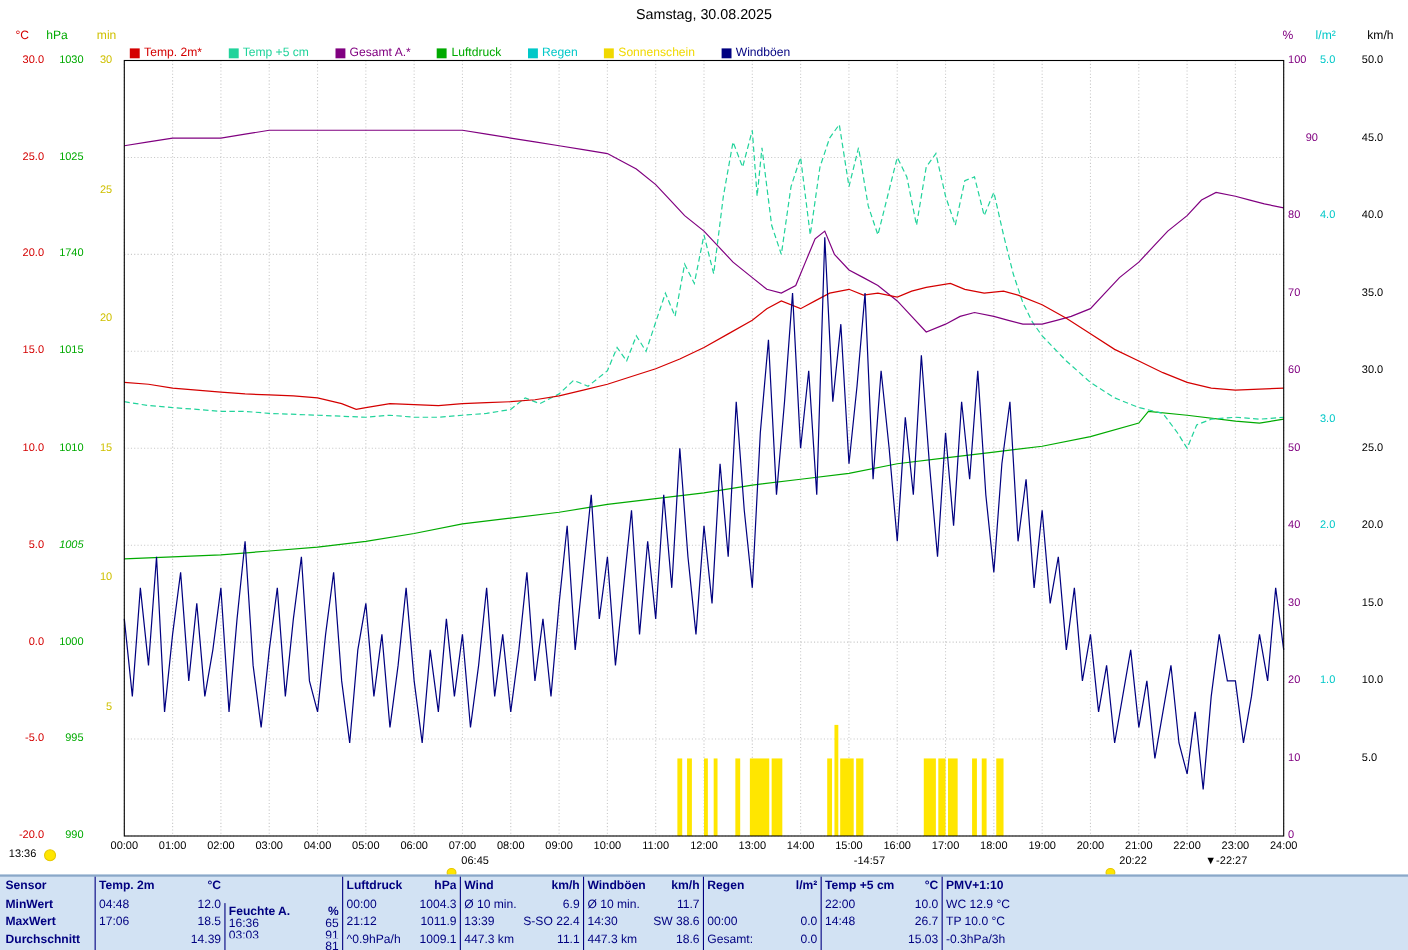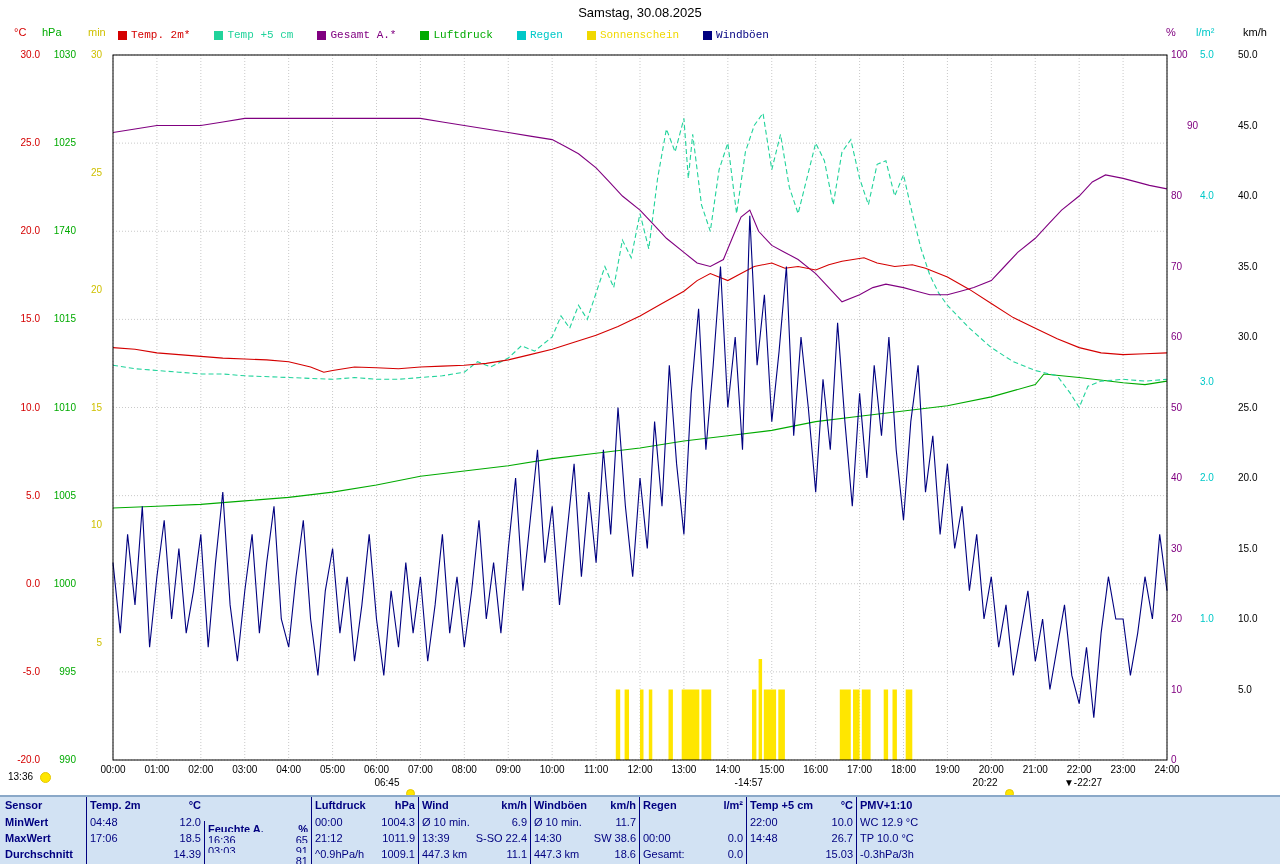--- a/index.html
+++ b/index.html
@@ -1,28 +1,28 @@
 <!DOCTYPE html>
 <html><head>
 <meta charset="utf-8">
 <style>
   html,body{margin:0;padding:0;background:#fff;}
   body{width:1280px;height:864px;font-family:"Liberation Sans",sans-serif;color:#000;overflow:hidden;}
   .chart-region{position:relative;width:1280px;height:795px;background:#fff;}
   .title{position:absolute;top:5px;left:0;right:0;text-align:center;font-size:13px;color:#000;}
   .axis-head{position:absolute;font-size:11px;line-height:11px;}
-  .legend{position:absolute;top:30px;left:118px;display:flex;gap:24px;align-items:center;font-family:Liberation Mono, monospace;}
+  .legend{position:absolute;top:43px;left:118px;display:flex;gap:24px;align-items:center;}
   .legend-item{display:flex;align-items:center;gap:4px;font-size:11px;line-height:11px;}
   .legend-swatch{width:9px;height:9px;display:inline-block;}
   #chart-svg{position:absolute;top:0;left:0;}
   .grid{stroke:#c9c9c9;stroke-width:1;stroke-dasharray:1 2;}
   .tick{position:absolute;font-size:10px;line-height:10px;white-space:nowrap;}
   .tick.r{text-align:right;}
   .xtick{position:absolute;top:765px;width:44px;text-align:center;font-size:10px;line-height:10px;color:#000;}
-  .marker-label{position:absolute;top:778px;width:70px;text-align:left;font-size:10px;line-height:10px;color:#000;}
+  .marker-label{position:absolute;top:778px;width:70px;text-align:right;font-size:10px;line-height:10px;color:#000;}
   .sun-dot{position:absolute;width:7px;height:7px;border-radius:50%;background:#ffe600;border:1px solid #e6c800;}
   .daylight{position:absolute;top:772px;left:8px;font-size:10px;line-height:10px;color:#000;}
   .stats-table{position:absolute;top:795px;left:0;width:1280px;height:69px;background:#d2e2f3;color:#000080;
     border-top:2px solid #8aa8c8;display:flex;box-sizing:border-box;font-size:11px;}
   .sensor-col{display:flex;flex-direction:column;box-sizing:border-box;padding-left:5px;}
   .tgroup{display:flex;flex-direction:column;border-left:1px solid #000080;box-sizing:border-box;padding:0 3px;}
   .trow{display:flex;justify-content:space-between;height:16px;line-height:16px;white-space:nowrap;overflow:hidden;}
   .trow:first-child{height:17px;line-height:17px;}
   .bold{font-weight:bold;}
   .cell-l{text-align:left;}
@@ -140,21 +140,21 @@
       <div class="tick r" style="left: 0px; top: 402.5px; width: 40px; color: rgb(212, 0, 0);">10.0</div>
       <div class="tick r" style="left: 0px; top: 490.625px; width: 40px; color: rgb(212, 0, 0);">5.0</div>
       <div class="tick r" style="left: 0px; top: 578.75px; width: 40px; color: rgb(212, 0, 0);">0.0</div>
       <div class="tick r" style="left: 0px; top: 666.875px; width: 40px; color: rgb(212, 0, 0);">-5.0</div>
       <div class="tick r" style="left: 0px; top: 755px; width: 40px; color: rgb(212, 0, 0);">-20.0</div>
       <div class="tick r" style="left: 36px; top: 50px; width: 40px; color: rgb(0, 170, 0);">1030</div>
       <div class="tick r" style="left: 36px; top: 138.125px; width: 40px; color: rgb(0, 170, 0);">1025</div>
       <div class="tick r" style="left: 36px; top: 226.25px; width: 40px; color: rgb(0, 170, 0);">1740</div>
       <div class="tick r" style="left: 36px; top: 314.375px; width: 40px; color: rgb(0, 170, 0);">1015</div>
       <div class="tick r" style="left: 36px; top: 402.5px; width: 40px; color: rgb(0, 170, 0);">1010</div>
-      <div class="tick r" style="left: 36px; top: 490.625px; width: 40px; color: rgb(0, 170, 0);">1005</div>
+      <div class="tick r" style="left: 36px; top: 490.625px; width: 40px; color: rgb(0, 170, 0); font-style: italic;">1005</div>
       <div class="tick r" style="left: 36px; top: 578.75px; width: 40px; color: rgb(0, 170, 0);">1000</div>
       <div class="tick r" style="left: 36px; top: 666.875px; width: 40px; color: rgb(0, 170, 0);">995</div>
       <div class="tick r" style="left: 36px; top: 755px; width: 40px; color: rgb(0, 170, 0);">990</div>
       <div class="tick r" style="left: 62px; top: 50px; width: 40px; color: rgb(207, 192, 0);">30</div>
       <div class="tick r" style="left: 62px; top: 167.5px; width: 40px; color: rgb(207, 192, 0);">25</div>
       <div class="tick r" style="left: 62px; top: 285px; width: 40px; color: rgb(207, 192, 0);">20</div>
       <div class="tick r" style="left: 62px; top: 402.5px; width: 40px; color: rgb(207, 192, 0);">15</div>
       <div class="tick r" style="left: 62px; top: 520px; width: 40px; color: rgb(207, 192, 0);">10</div>
       <div class="tick r" style="left: 62px; top: 637.5px; width: 40px; color: rgb(207, 192, 0);">5</div>
       <div class="tick" style="left: 1171px; top: 50px; width: 34px; color: rgb(128, 0, 128);">100</div>

